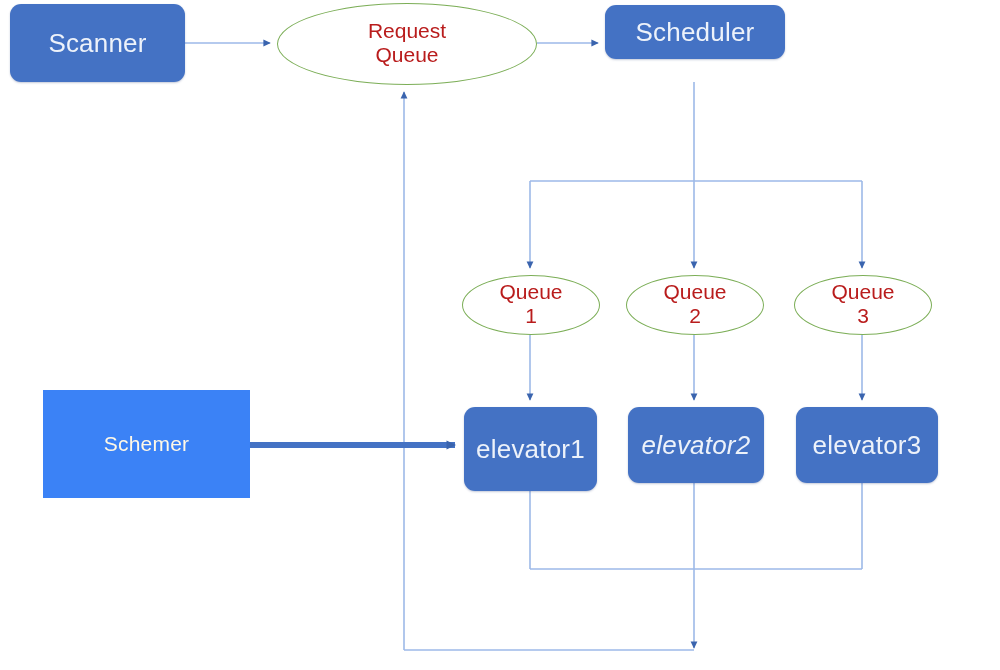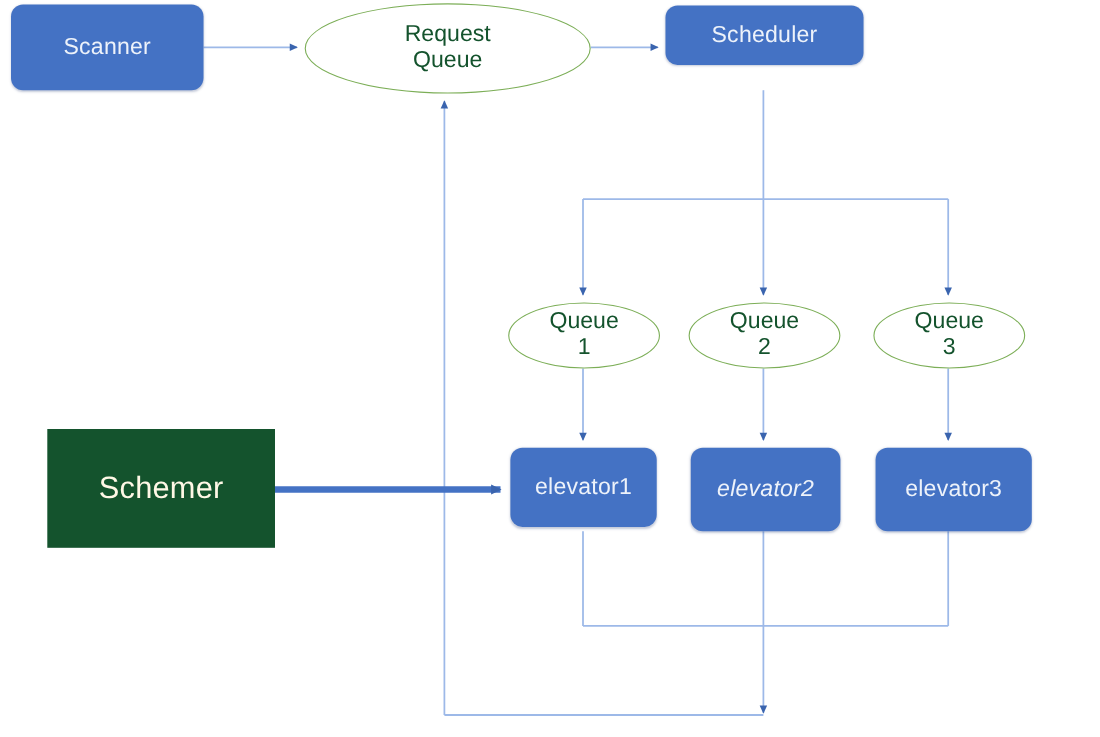--- a/index.html
+++ b/index.html
@@ -29,37 +29,37 @@
     display: flex;
     align-items: center;
     justify-content: center;
     box-sizing: border-box;
     text-align: center;
   }
   .box-blue {
     background: #4472C4;
     border-radius: 11px;
     color: #EDF2FA;
-    font-size: 21px;
+    font-size: 26px;
     letter-spacing: 0.2px;
     box-shadow: 0 1px 2px rgba(60,80,130,0.30);
   }
   .box-orange {
-    background: #14532d;
+    background: #3b82f6;
     border-radius: 0;
     color: #FFF8E6;
-    font-size: 28px;
+    font-size: 21px;
     letter-spacing: 0.2px;
     align-items: center;
   }
   .ellipse {
     background: #ffffff;
     border: 1.6px solid #7CAE57;
     border-radius: 50%;
-    color: #14532d;
+    color: #b91c1c;
     font-size: 21px;
     line-height: 1.12;
     flex-direction: column;
   }
   .ellipse .lbl {
     display: block;
   }
   .ellipse.two-line {
     padding-bottom: 2px;
   }
@@ -139,21 +139,21 @@
 
   <div class="node ellipse two-line" style="left:794px; top:275px; width:138px; height:60px;">
     <span class="lbl">Queue</span>
     <span class="lbl">3</span>
   </div>
 
   <div class="node box-orange" style="left:43px; top:390px; width:207px; height:108px;">
     <span>Schemer</span>
   </div>
 
-  <div class="node box-blue" style="left:464px; top:407px; width:133px; height:72px;">
+  <div class="node box-blue" style="left:464px; top:407px; width:133px; height:84px;">
     <span>elevator1</span>
   </div>
 
   <div class="node box-blue" style="left:628px; top:407px; width:136px; height:76px;font-style:italic;">
     <span>elevator2</span>
   </div>
 
   <div class="node box-blue" style="left:796px; top:407px; width:142px; height:76px;">
     <span>elevator3</span>
   </div>

